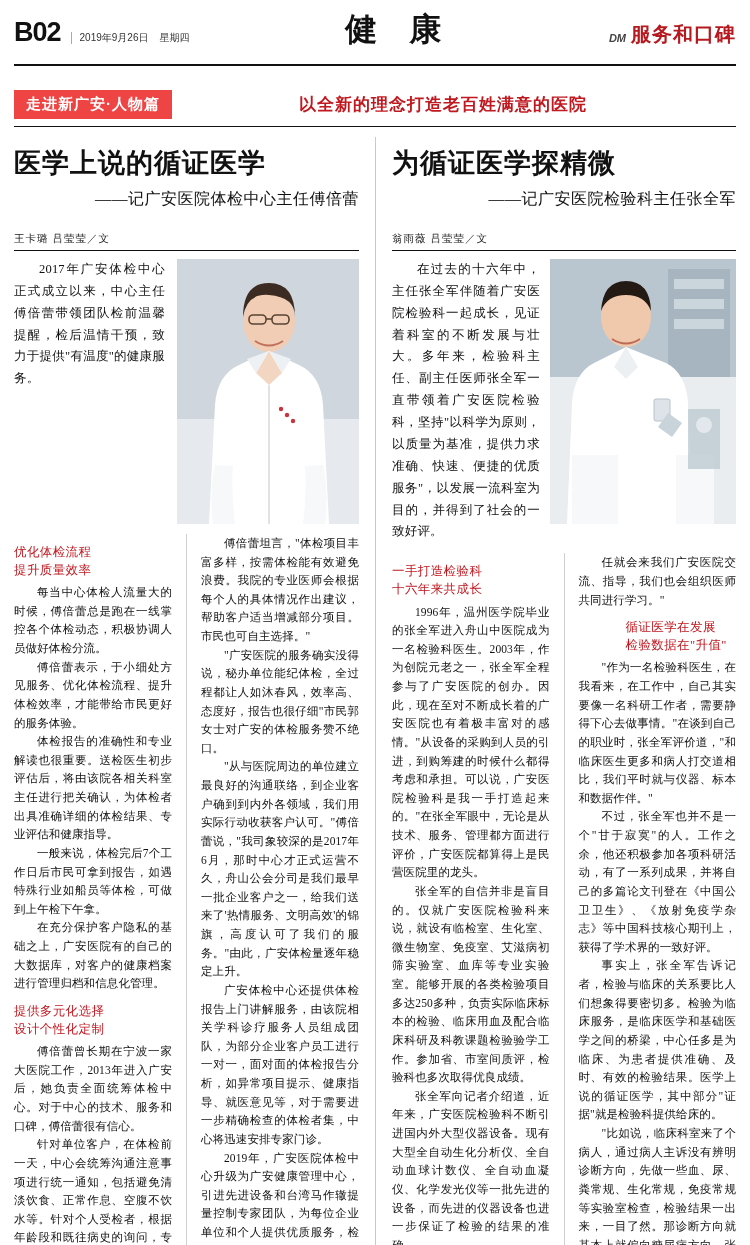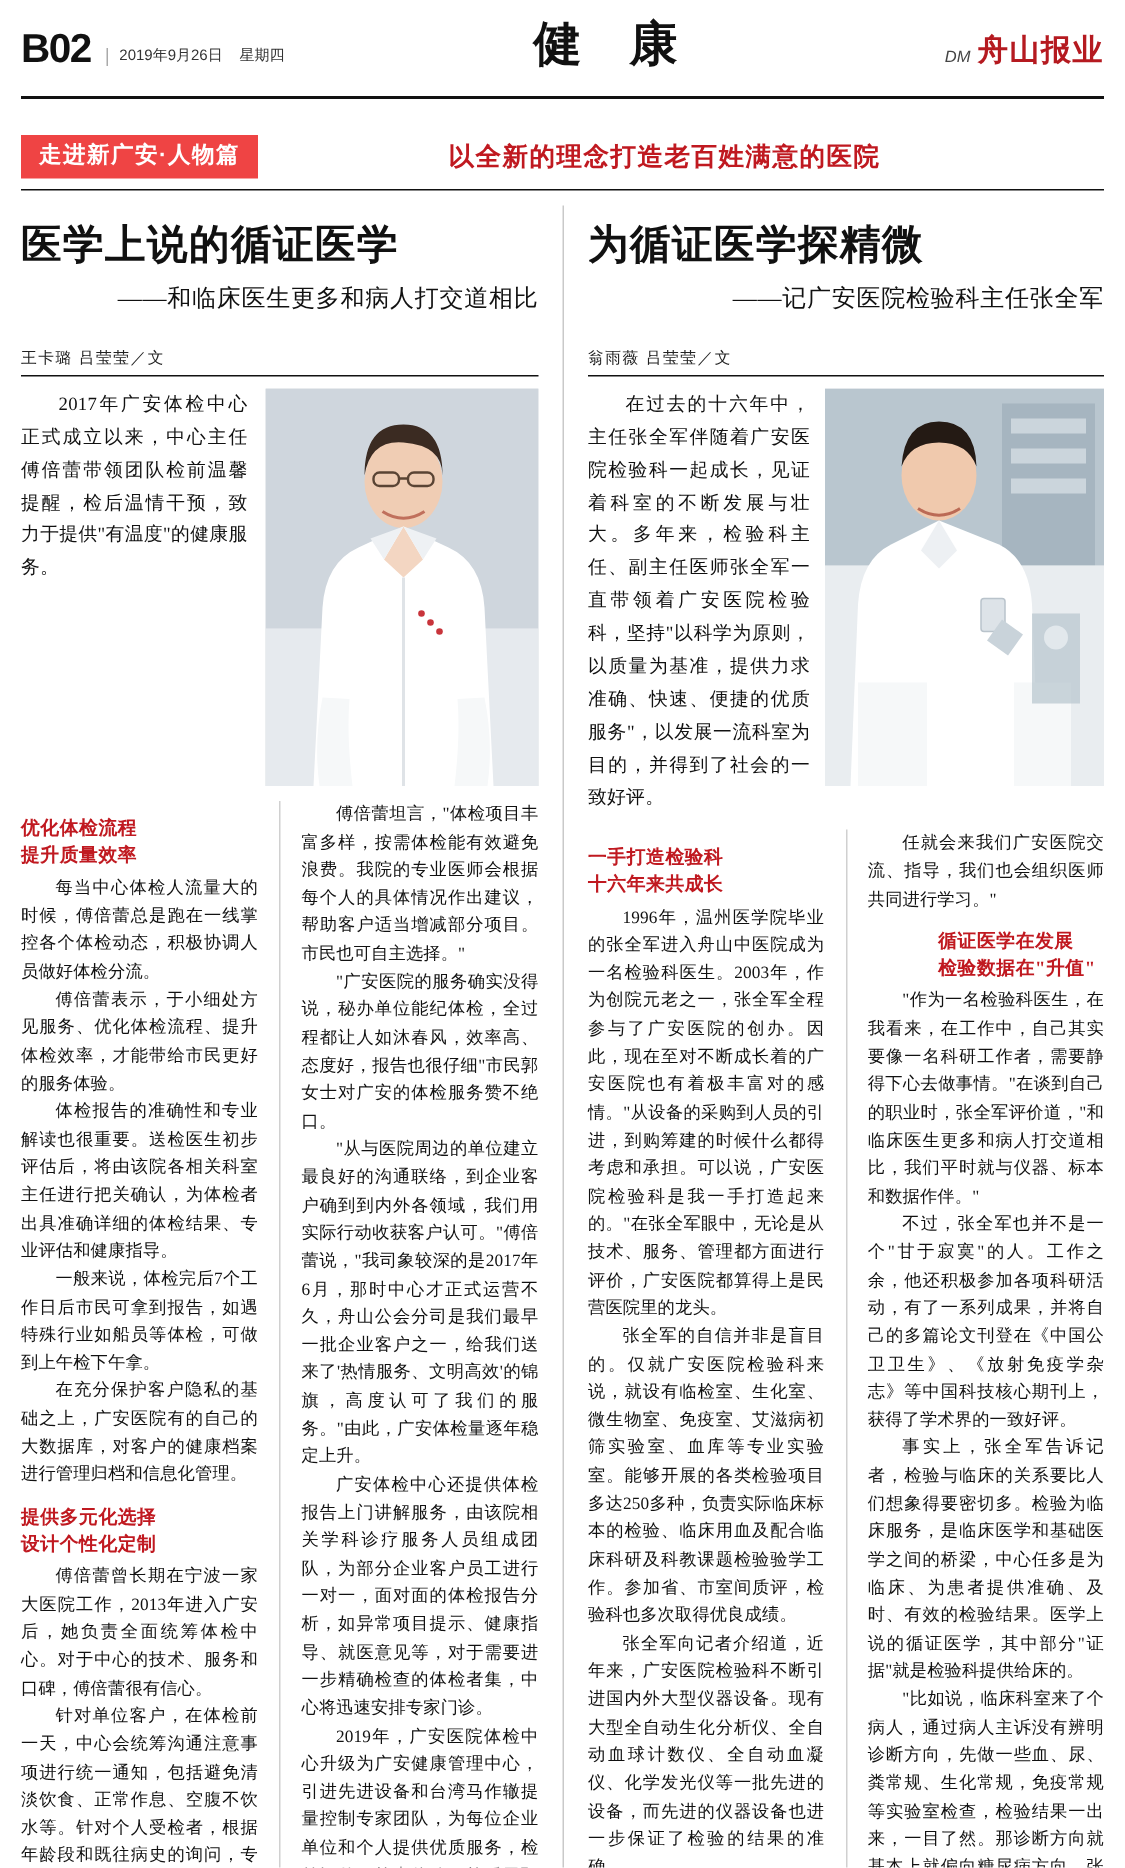--- a/index.html
+++ b/index.html
@@ -56,21 +56,21 @@
   }
   .brand{
     display:flex;
     align-items:flex-end;
     gap:5px;
     margin-bottom:2px;
   }
   .brand-dm{
     font-family:"Liberation Sans", sans-serif;
     font-size:11px;
-    font-weight:normal;
+    font-weight:bold;
     font-style:italic;
     color:#444;
   }
   .brand-name{
     font-family:"Liberation Serif", serif;
     font-size:20px;
     font-weight:bold;
     color:#b51a20;
     letter-spacing:1px;
     line-height:1;
@@ -173,21 +173,21 @@
   .col{
     flex:1;
     font-size:11.5px;
     line-height:1.62;
     text-align:justify;
     letter-spacing:0.1px;
   }
   .col p{margin:0;text-indent:2em;}
   .sub-title{
     color:#c01920;
-    font-weight:bold;
+    font-weight:normal;
     font-size:12.5px;
     line-height:1.45;
     margin:9px 0 4px 0;
     text-indent:0;
     letter-spacing:0.4px;
   }
   .col-divider{
     width:1px;
     background:#d0d0d0;
     flex:none;
@@ -201,35 +201,35 @@
   <div class="masthead">
     <div class="folio">B02</div>
     <div class="folio-date">
       <span>2019年9月26日</span>
       &nbsp;&nbsp;
       <span>星期四</span>
     </div>
     <div class="section-title">健 康</div>
     <div class="brand">
       <span class="brand-dm">DM</span>
-      <span class="brand-name">舟山报业</span>
+      <span class="brand-name">服务和口碑</span>
     </div>
   </div>
 
   <div class="banner">
     <div class="banner-tag">走进新广安·人物篇</div>
     <div class="banner-slogan">以全新的理念打造老百姓满意的医院</div>
   </div>
   <div class="rule-thin"></div>
 
   <div class="halves">
 
     <div class="half left">
       <div class="headline">医学上说的循证医学</div>
-      <div class="subhead">——和临床医生更多和病人打交道相比</div>
+      <div class="subhead">——记广安医院体检中心主任傅倍蕾</div>
       <div class="byline">王卡璐  吕莹莹／文</div>
       <div class="byline-rule"></div>
 
       <div class="lead-row">
         <div class="lead-text" style="width:160px;padding-right:12px;">
           <p>2017年广安体检中心正式成立以来，中心主任傅倍蕾带领团队检前温馨提醒，检后温情干预，致力于提供"有温度"的健康服务。</p>
         </div>
         <div class="photo" style="width:182px;height:265px;">
           <svg width="182" height="265" viewBox="0 0 182 265">
             <rect x="0" y="0" width="182" height="265" fill="#d8dde2"></rect>

